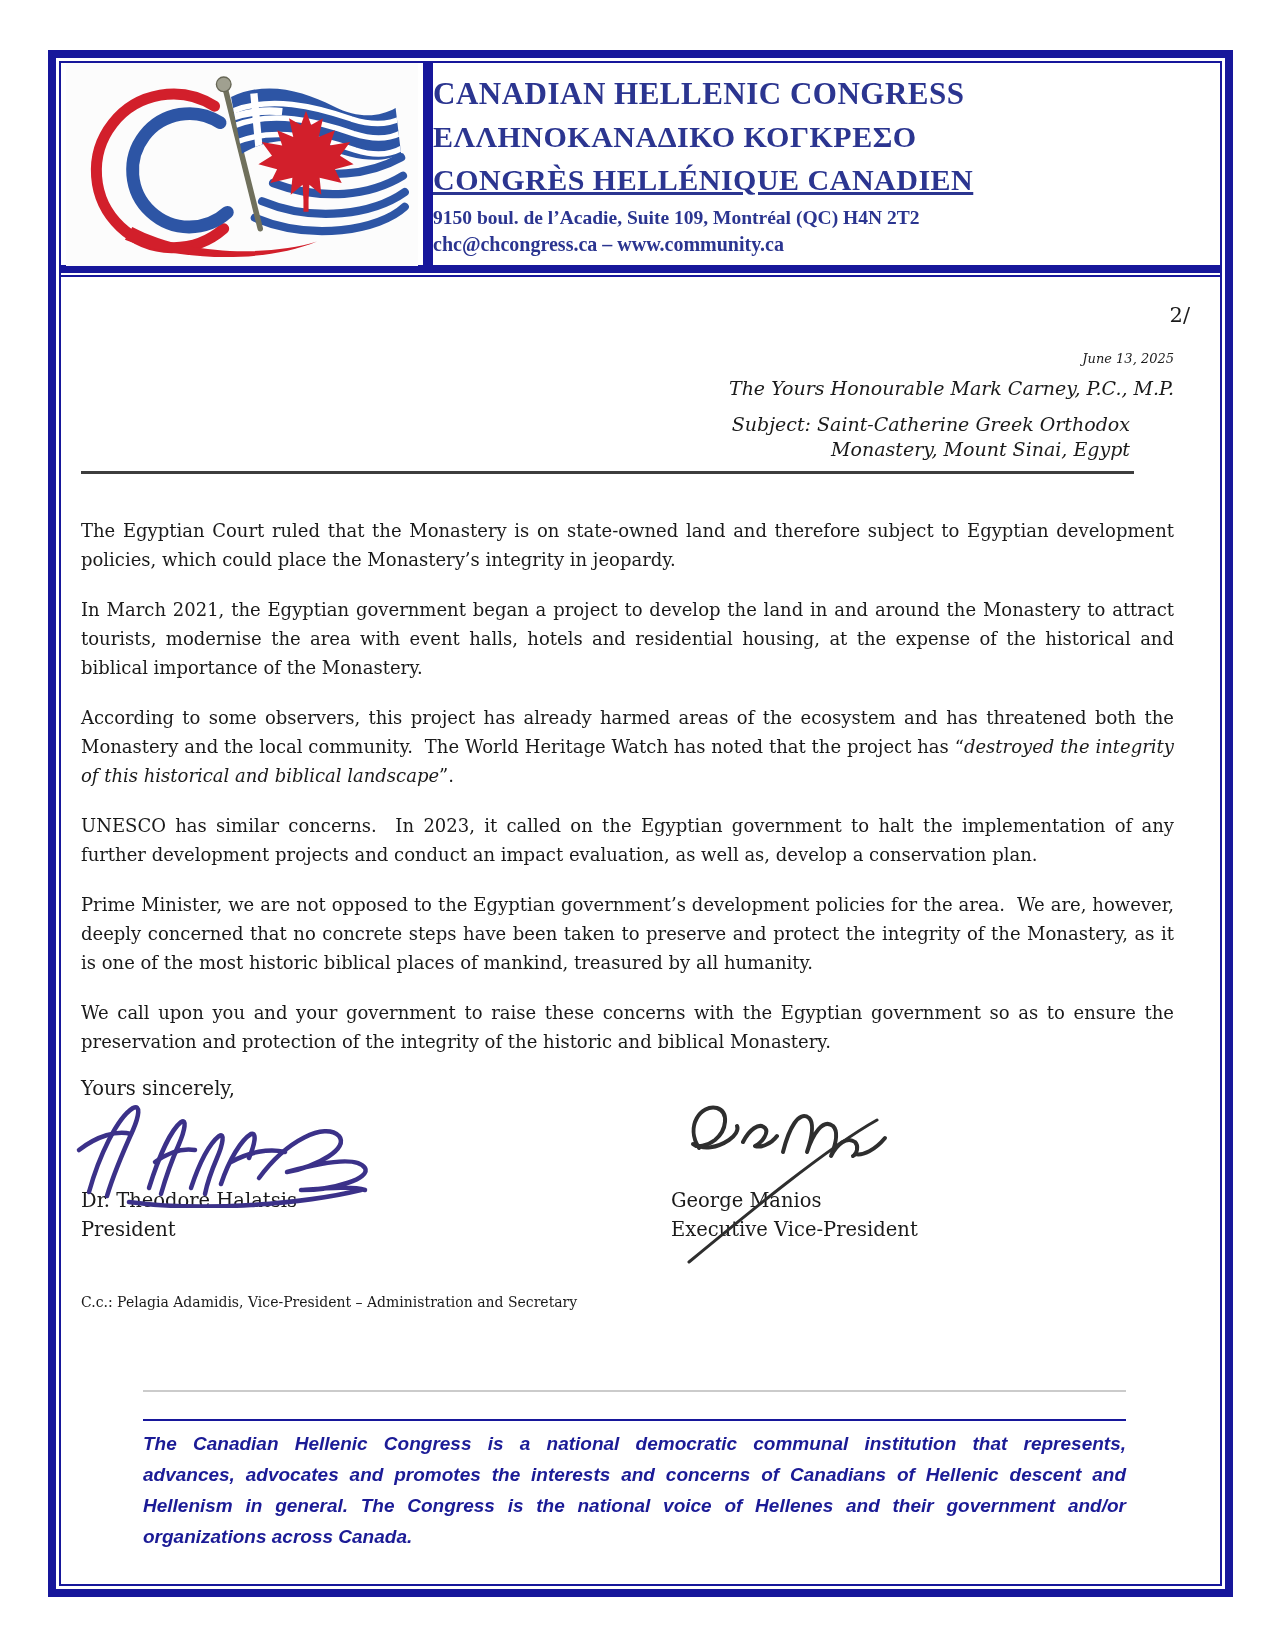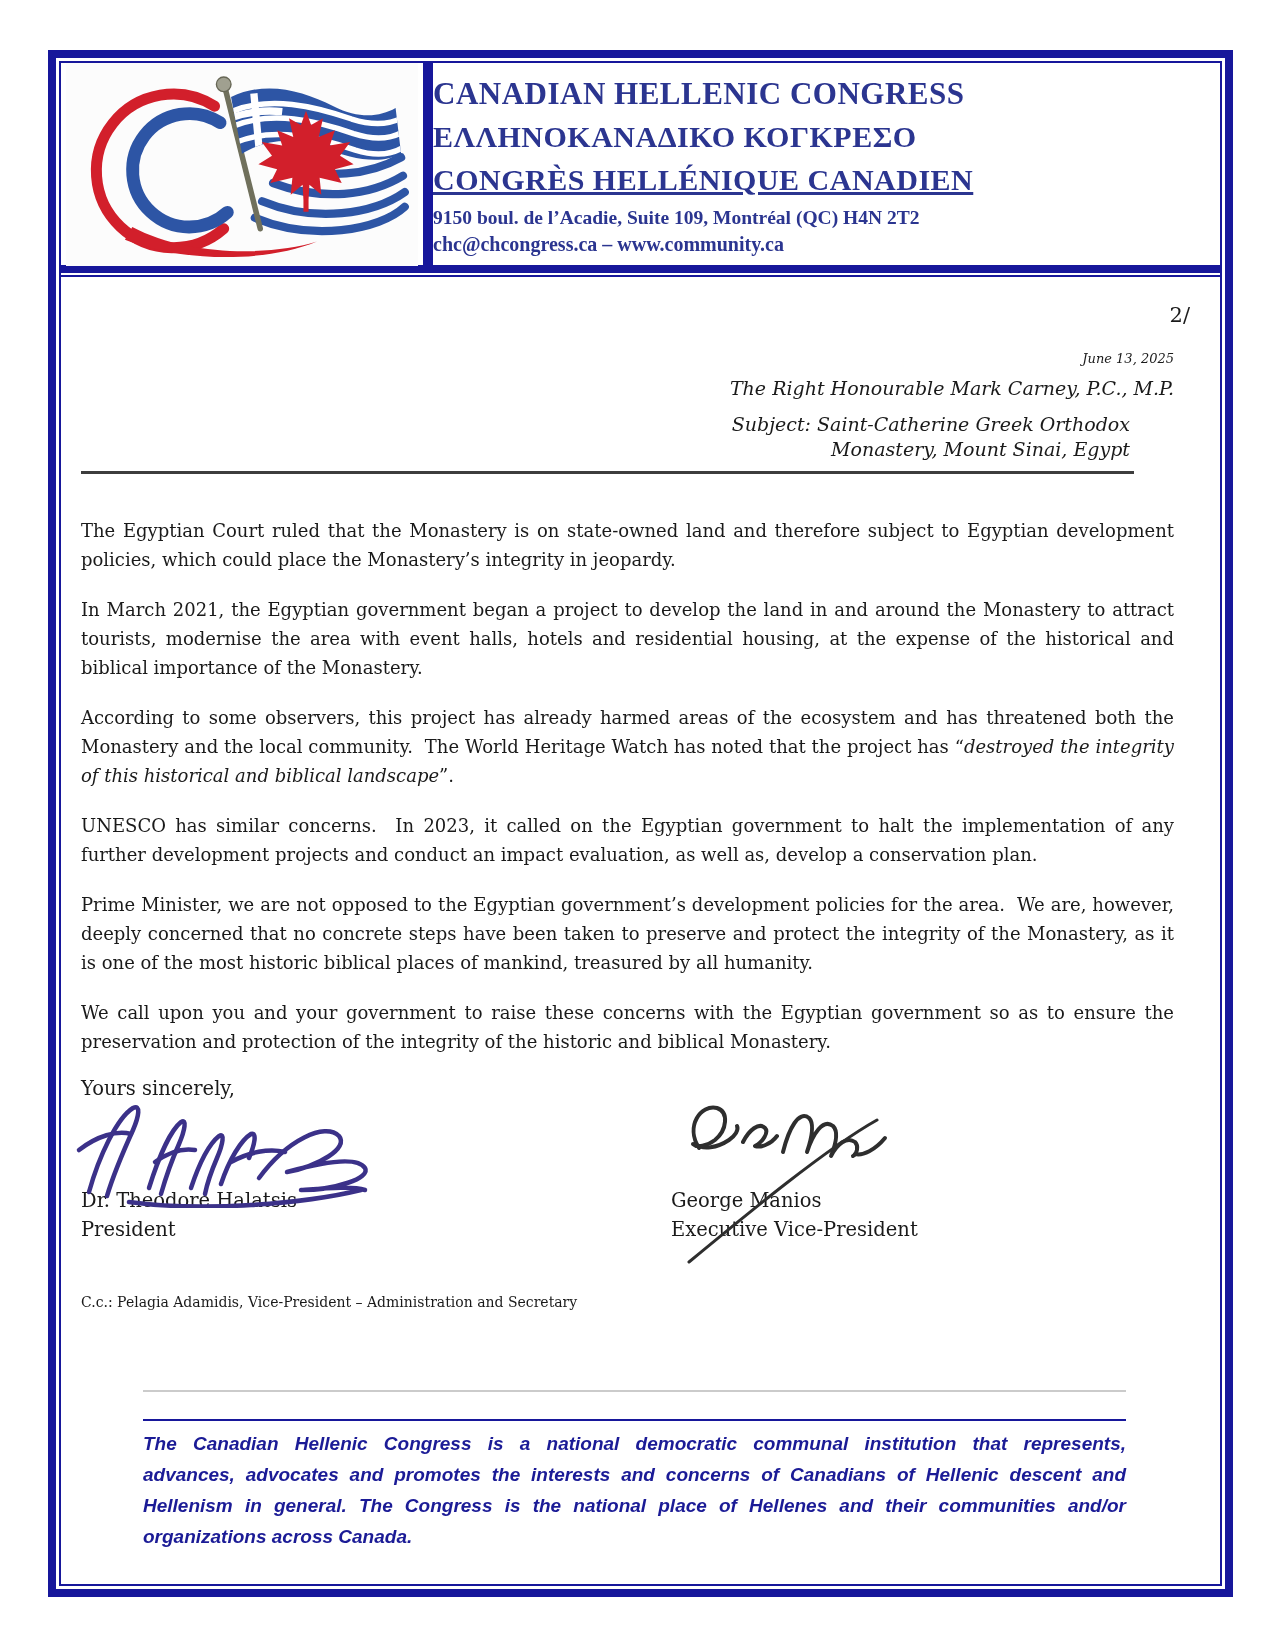--- a/index.html
+++ b/index.html
@@ -107,21 +107,21 @@
         <div class="t3">CONGRÈS HELLÉNIQUE CANADIEN</div>
         <div class="addr">9150 boul. de l’Acadie, Suite 109, Montréal (QC) H4N 2T2</div>
         <div class="contact">chc@chcongress.ca – www.community.ca</div>
       </div>
     </div>
     <div class="header-underline"></div>
 
     <div class="content">
       <div class="page-num">2/</div>
       <div class="date">June 13, 2025</div>
-      <div class="recipient">The Right Honourable Mark Carney, P.C., M.P.</div>
+      <div class="recipient">The Yours Honourable Mark Carney, P.C., M.P.</div>
       <div class="subject">
         <div>Subject: Saint-Catherine Greek Orthodox</div>
         <div>Monastery, Mount Sinai, Egypt</div>
       </div>
       <div class="rule"></div>
 
       <div class="body">
         <p>The Egyptian Court ruled that the Monastery is on state-owned land and therefore subject to Egyptian development policies, which could place the Monastery’s integrity in jeopardy.</p>
         <p>In March 2021, the Egyptian government began a project to develop the land in and around the Monastery to attract tourists, modernise the area with event halls, hotels and residential housing, at the expense of the historical and biblical importance of the Monastery.</p>
         <p><span>According to some observers, this project has already harmed areas of the ecosystem and has threatened both the Monastery and the local community.  The World Heritage Watch has noted that the project has “</span><i>destroyed the integrity of this historical and biblical landscape</i><span>”.</span></p>
@@ -169,20 +169,20 @@
       </div>
 
       <div class="cc">C.c.: Pelagia Adamidis, Vice-President – Administration and Secretary</div>
 
       <div class="footer">
         <div class="gray-line"></div>
         <div class="navy-line"></div>
         <div class="f-lines">
           <div class="f-line">The Canadian Hellenic Congress is a national democratic communal institution that represents,</div>
           <div class="f-line">advances, advocates and promotes the interests and concerns of Canadians of Hellenic descent and</div>
-          <div class="f-line">Hellenism in general.  The Congress is the national place of Hellenes and their communities and/or</div>
+          <div class="f-line">Hellenism in general.  The Congress is the national voice of Hellenes and their government and/or</div>
           <div class="f-line last">organizations across Canada.</div>
         </div>
       </div>
 
     </div>
   </div>
 </div>
 
 </body></html>

